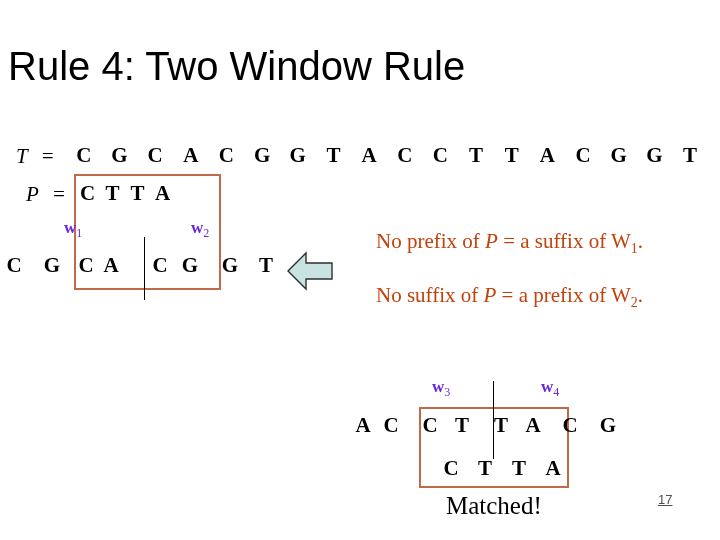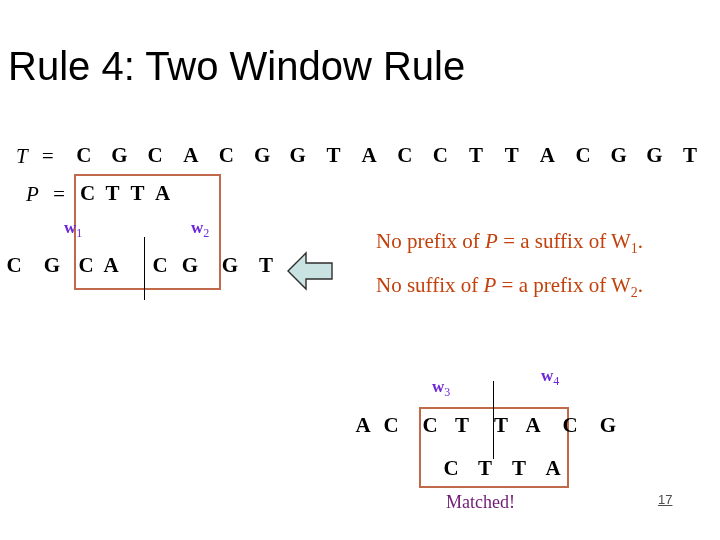--- a/index.html
+++ b/index.html
@@ -54,33 +54,33 @@
 
   
   .vline{position:absolute;width:1px;background:#000;}
   #vline1{left:144px;top:237px;height:63px;}
   #vline2{left:493px;top:381px;height:78px;}
 
   
   .wl{position:absolute;font-weight:bold;font-size:17px;color:#6d28d9;}
   .wl sub{font-size:12px;font-weight:400;}
   #w1{left:64px;top:218px;}  #w2{left:191px;top:218px;}
-  #w3{left:432px;top:377px;} #w4{left:541px;top:366px;}
+  #w3{left:432px;top:377px;} #w4{left:541px;top:377px;}
 
   
   .note{position:absolute;left:345px;font-size:21px;color:#c2410c;white-space:nowrap;margin-left:31px;}
   .note i{font-style:italic;}
   .note sub{font-size:14px;}
-  #note1{top:229px;} #note2{top:273px;}
+  #note1{top:229px;} #note2{top:283px;}
 
   
   #arrow{position:absolute;left:286px;top:250px;}
 
   
-  #matched{position:absolute;left:446px;top:492px;font-size:18px;color:#701a75;}
+  #matched{position:absolute;left:446px;top:492px;font-size:25px;color:#000000;}
   #pagenum{position:absolute;left:658px;top:492px;
            font-family:"Liberation Sans",sans-serif;font-size:13px;color:#4d4d4d;text-decoration:underline;}
 </style>
 </head>
 <body>
 
 <div id="title">Rule 4: Two Window Rule</div>
 
 <div id="t-label" class="seq-label">T =</div>
 <div id="t-row">

